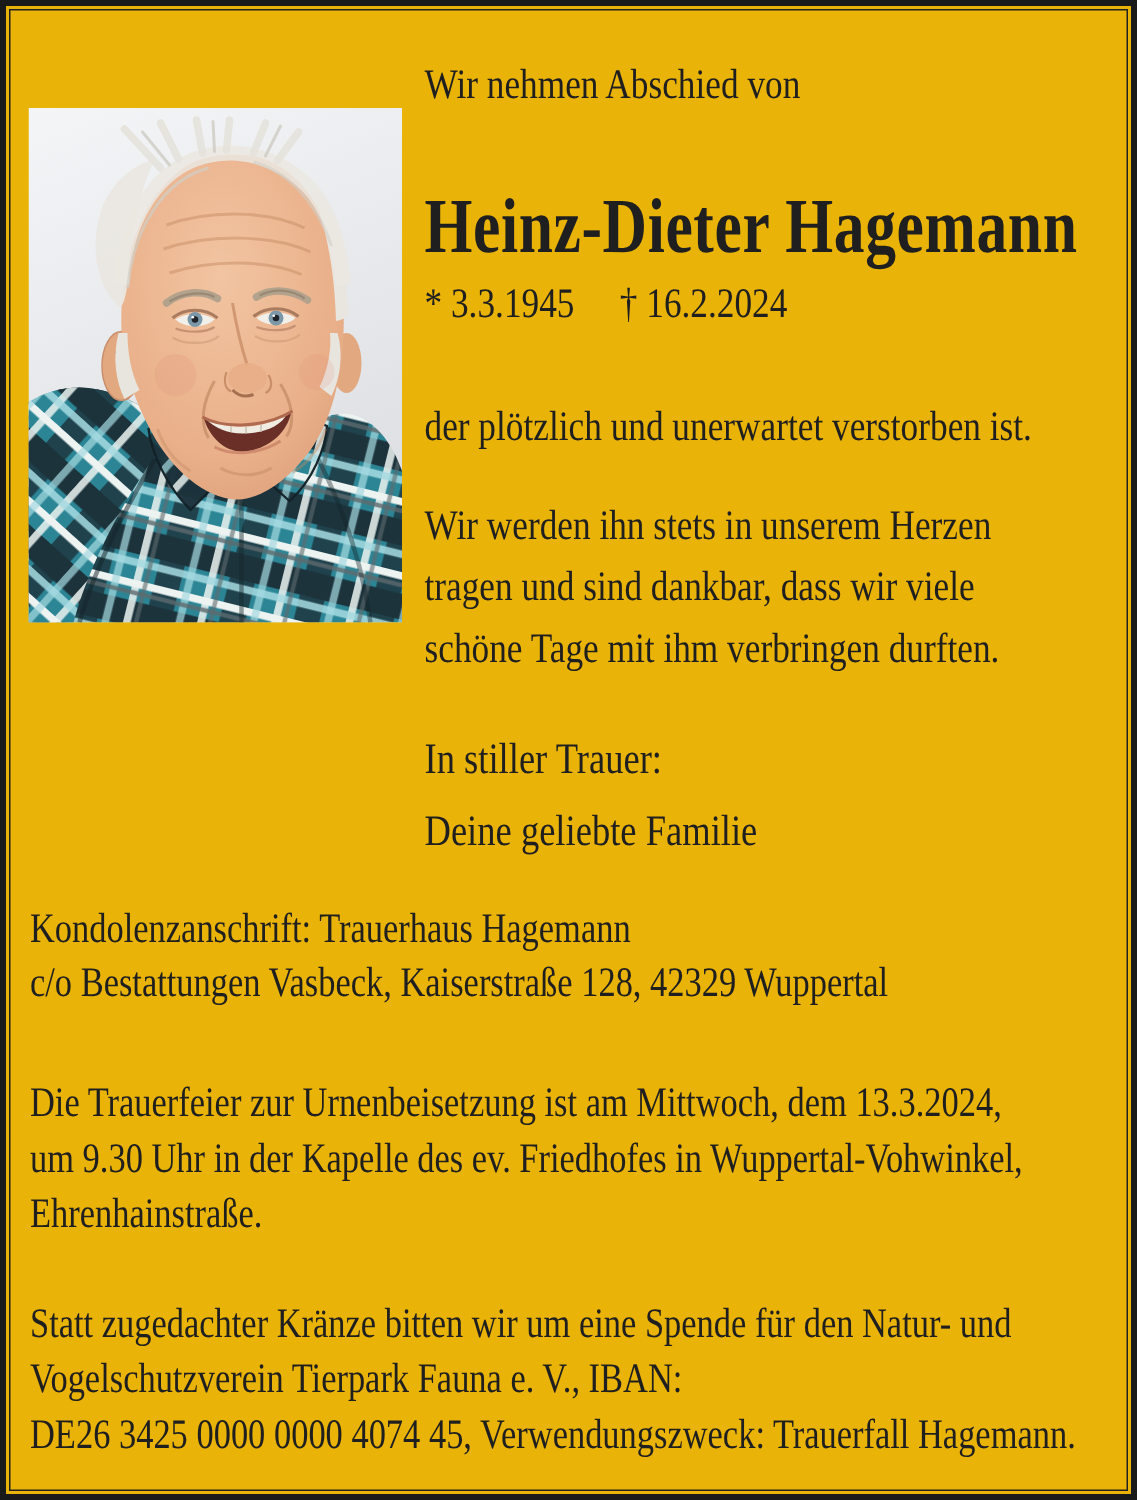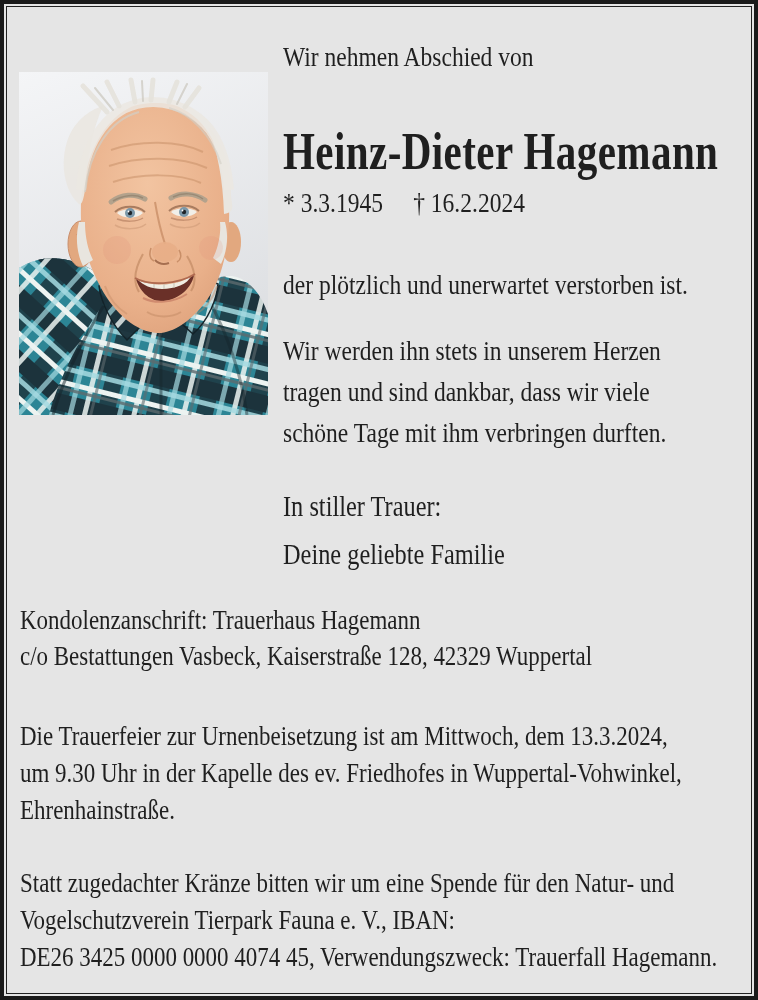--- a/index.html
+++ b/index.html
@@ -1,19 +1,19 @@
 <!DOCTYPE html>
 <html lang="de"><head>
 <meta charset="utf-8">
 <style>
   html,body{margin:0;padding:0;background:#ffffff;}
   .page{
     position:relative;
     width:758px;height:1000px;
-    background:#e5e5e5;
+    background:#eab308;
     overflow:hidden;
     font-family:"Liberation Serif","DejaVu Serif",serif;
     color:#1f1f1f;
   }
   .frame-outer{position:absolute;inset:0;border:4px solid #1a1a1a;pointer-events:none;}
   .frame-inner{position:absolute;inset:6px;border:1.5px solid #222222;pointer-events:none;}
 
   .abs{position:absolute;white-space:nowrap;}
 
   .intro{left:283px;top:40px;font-size:28px;line-height:34px;

